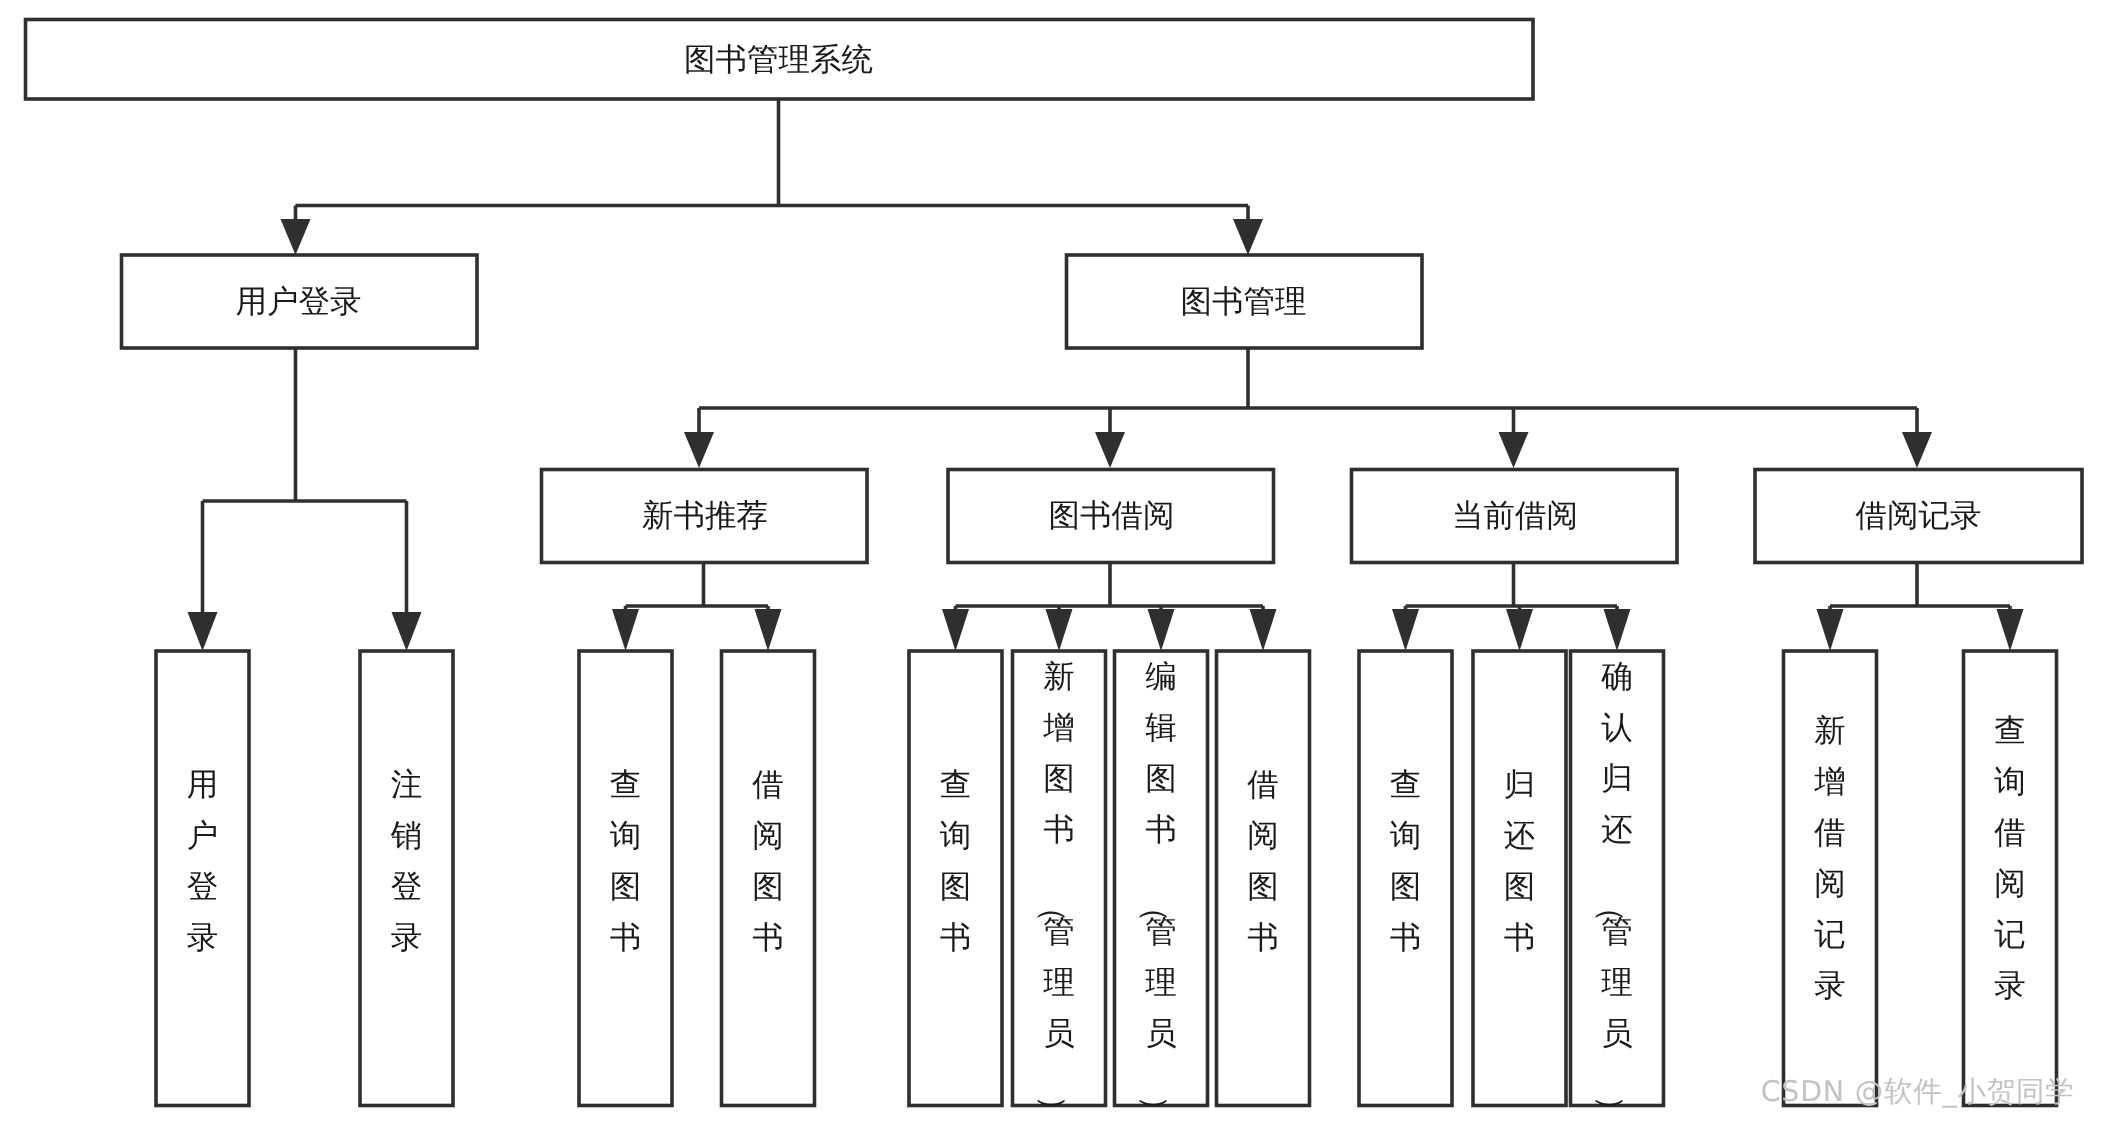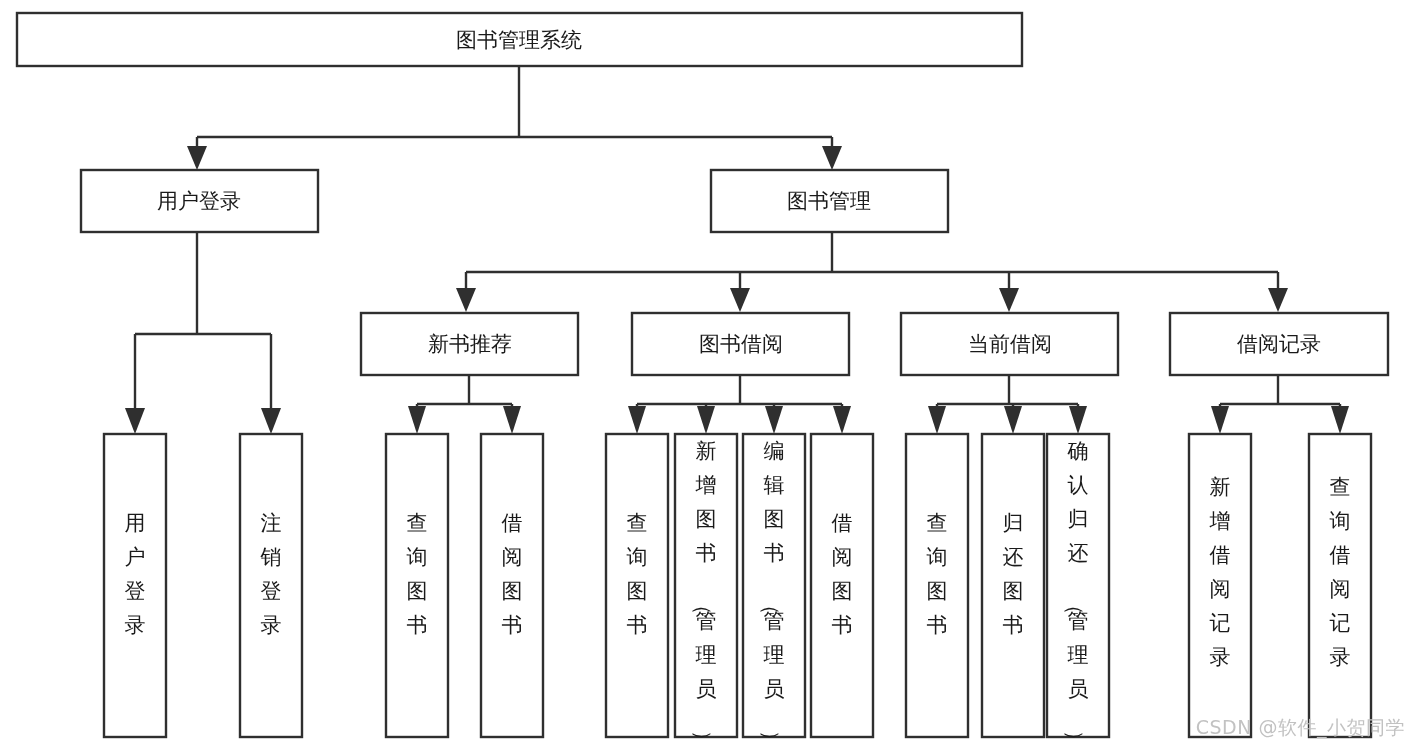--- a/index.html
+++ b/index.html
@@ -49,21 +49,21 @@
     dominant-baseline: middle;
   }
   .node-label-v {
     font-family: "DejaVu Sans", "Liberation Sans", sans-serif;
     font-size: 21px;
     fill: #1a1a1a;
     text-anchor: middle;
   }
   .watermark-text {
     position: absolute;
-    right: 0;
+    right: 22px;
     bottom: 6px;
     font-family: "DejaVu Sans", "Liberation Sans", sans-serif;
     font-size: 19px;
     color: #c2c2c2;
     letter-spacing: 0.5px;
     white-space: nowrap;
     pointer-events: none;
   }
 </style>
 </head>

